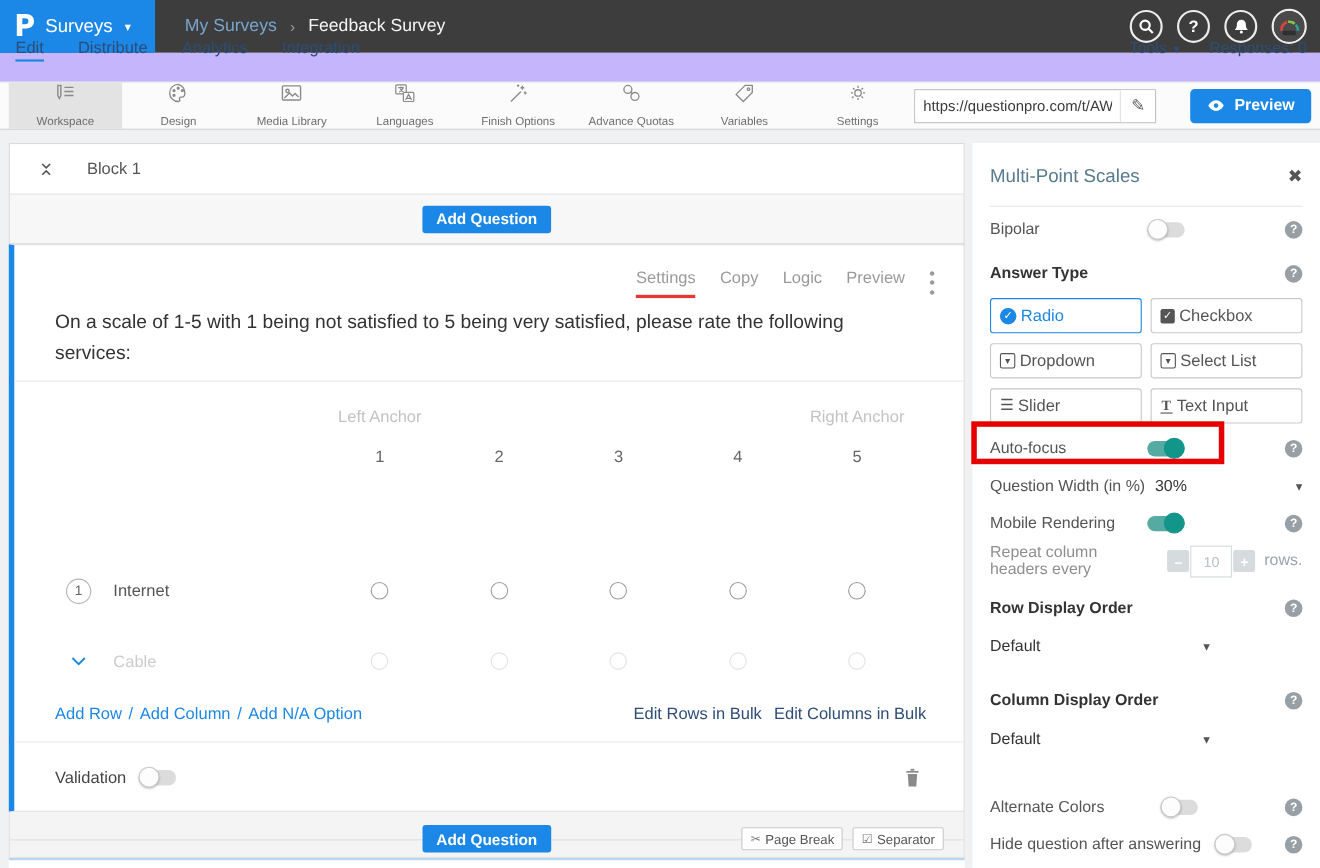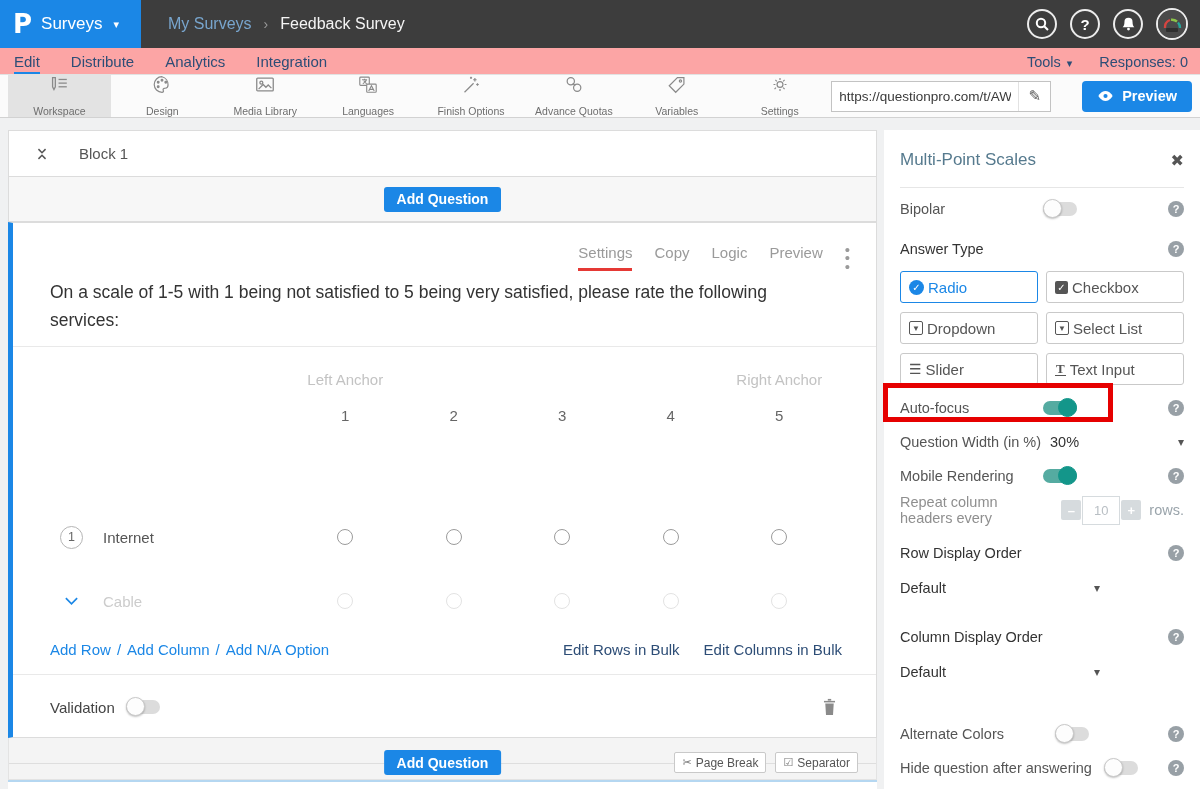--- a/index.html
+++ b/index.html
@@ -21,22 +21,22 @@
   .circle-btn { width:30px; height:30px; border:2px solid #ececec; border-radius:50%;
                 display:flex; align-items:center; justify-content:center; color:#fff;
                 font-size:15px; font-weight:bold; cursor:pointer; background:transparent; }
   .upgrade-btn { background:#F9A21B; color:#fff; font-weight:bold; font-size:14px;
                  height:31px; padding:0 19px; border-radius:16px; border:none; cursor:pointer;
                  display:flex; align-items:center; }
   .avatar { width:32px; height:32px; border-radius:50%; border:2px solid #ececec; background:#4a4a4a;
             overflow:hidden; display:flex; align-items:center; justify-content:center; cursor:pointer; }
 
   
-  .navbar { height:27px; background:#fca5a5; border-bottom:1px solid #e2e2e2; display:flex;
-            align-items:flex-end; padding:0 12px 0 14px; }
+  .navbar { height:27px; background:#c4b5fd; border-bottom:1px solid #e2e2e2; display:flex;
+            align-items:flex-end; padding:0 12px 18px 14px; }
   .nav-tabs { display:flex; gap:31px; }
   .nav-tab { font-size:15px; color:#2d4d76; padding-bottom:4px; cursor:pointer; }
   .nav-tab.active { border-bottom:2px solid #1B87E6; padding-bottom:2px; }
   .nav-right { margin-left:auto; display:flex; gap:27px; align-items:center; padding-bottom:4px; }
   .nav-right .item { font-size:14.5px; color:#2d4d76; cursor:pointer; }
   .nav-right .caret-sm { color:#2d4d76; }
 
   
   .toolbar { height:43px; background:#fbfbfb; border-bottom:1px solid #d2d2d2; display:flex;
              align-items:stretch; padding-left:8px; }
@@ -94,21 +94,21 @@
   .row-label { font-size:15px; color:#555; cursor:text; }
   .row-label.ghost { color:#ccc; }
   .m-radio { display:flex; justify-content:center; }
   .radio-dot { width:16px; height:16px; border-radius:50%; border:1px solid #9b9b9b; background:#fff; cursor:pointer; }
   .radio-dot.ghost { border-color:#e3e3e3; }
   .chev-cell { width:23px; display:flex; justify-content:center; cursor:pointer; }
 
   .qlinks { display:flex; align-items:center; margin-top:8px; padding:0 34px 0 37px; font-size:15px; }
   .qlink-blue { color:#1B87E6; cursor:pointer; }
   .qlink-slash { color:#1B87E6; margin:0 6px; }
-  .qlinks-right { margin-left:auto; display:flex; gap:24px; }
+  .qlinks-right { margin-left:auto; display:flex; gap:11px; }
   .qlink-navy { color:#2d4d76; cursor:pointer; }
   .q-divider2 { border-top:1px solid #e9e9e9; margin-top:16px; }
   .validation-row { margin-top:14px; padding:0 38px 0 37px; display:flex; align-items:center; height:36px; }
   .validation-label { font-size:15px; color:#444; margin-right:11px; cursor:default; }
   .trash-btn { margin-left:auto; cursor:pointer; display:flex; }
 
   .footer-strip { background:#f4f4f4; border:1px solid #e3e3e3; border-top:none; height:42px; position:relative; }
   .footer-line { position:absolute; left:0; right:0; top:25px; border-top:1px solid #dedede; }
   .footer-addq { position:absolute; left:50%; transform:translateX(-50%); top:12px; z-index:2; }
   .footer-right { position:absolute; right:18px; top:14px; display:flex; gap:9px; z-index:2; }
@@ -126,21 +126,21 @@
   .sb-close { margin-left:auto; color:#555; font-size:16px; cursor:pointer; }
   .sb-hr { border:none; border-top:1px solid #e6e6e6; margin:15px 0 0 0; }
   .sb-row { display:flex; align-items:center; height:34px; }
   .sb-row.first { margin-top:4px; }
   .sb-label { font-size:14.5px; color:#555; width:143px; }
   .sb-label.wide { width:auto; margin-right:12px; }
   .help-dot { margin-left:auto; width:16px; height:16px; border-radius:50%; background:#98a0a6;
               color:#fff; font-size:11px; font-weight:bold; display:flex; align-items:center;
               justify-content:center; cursor:pointer; }
   .sb-section-label-row { display:flex; align-items:center; margin-top:13px; height:20px; }
-  .sb-bold { font-size:14.5px; font-weight:normal; color:#333; }
+  .sb-bold { font-size:14.5px; font-weight:bold; color:#333; }
   .atype-grid { display:grid; grid-template-columns:138px 138px; gap:9px 8px; margin-top:12px; }
   .atype-btn { height:32px; background:#fff; border:1px solid #c9c9c9; border-radius:3px;
                display:flex; align-items:center; padding-left:8px; gap:4px; font-size:15px;
                color:#555; cursor:pointer; }
   .atype-btn.selected { border-color:#1B87E6; color:#1B87E6; }
   .icn-radio { width:15px; height:15px; border-radius:50%; background:#1B87E6; color:#fff;
                font-size:10px; display:flex; align-items:center; justify-content:center; }
   .icn-check { width:13px; height:13px; border-radius:2px; background:#555; color:#fff;
                font-size:10px; display:flex; align-items:center; justify-content:center; }
   .icn-drop { width:14px; height:14px; border:1.5px solid #555; border-radius:2px; color:#555;

